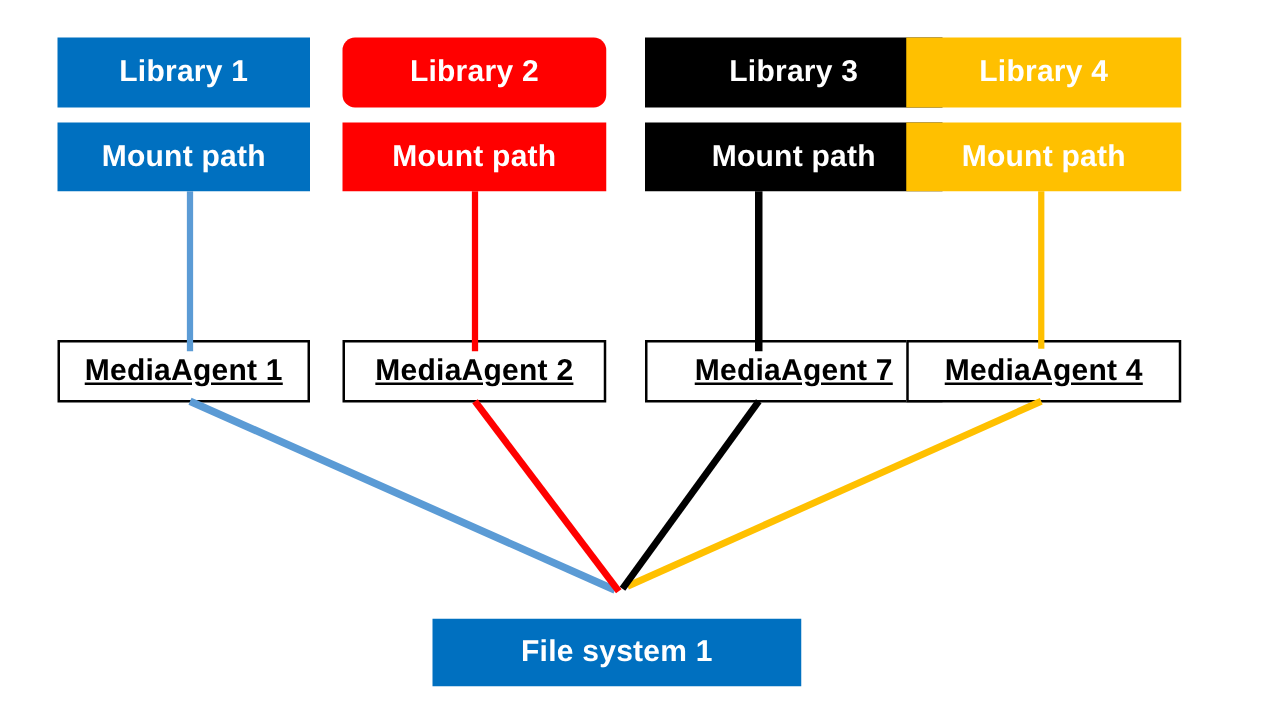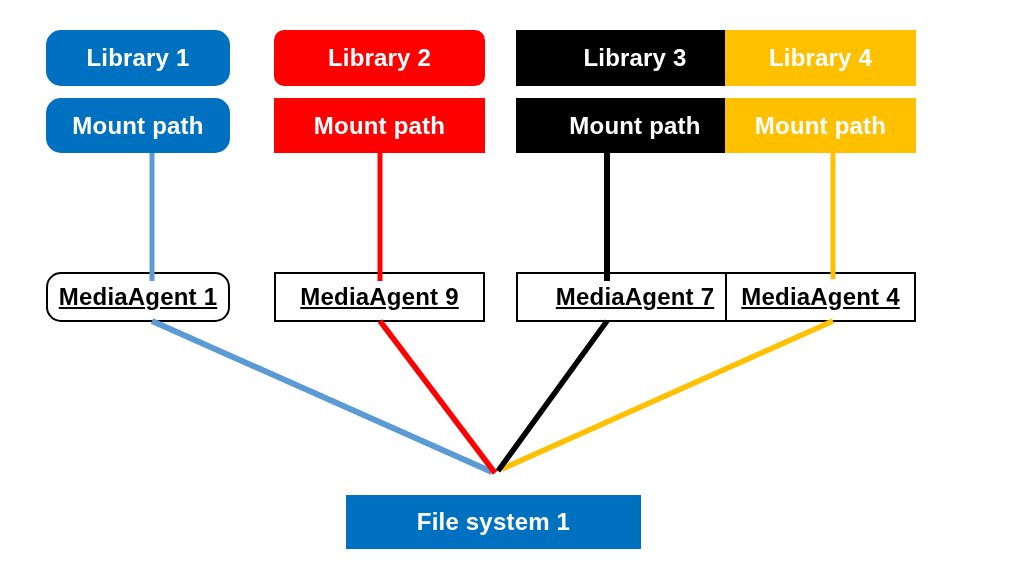--- a/index.html
+++ b/index.html
@@ -22,24 +22,24 @@
     letter-spacing: 0.2px;
   }
   .lib, .mount, .fs { color: #ffffff; }
   .agent {
     background: #ffffff;
     border: 2px solid #000000;
     color: #000000;
     text-decoration: underline;
   }
   
-  .c1 { left: 46px;  width: 184px; border-radius: 15px; }
+  .c1 { left: 46px;  width: 202px; }
   .c2 { left: 274px; width: 211px; }
   .c3 { left: 516px; width: 238px; }
-  .c4 { left: 725px; width: 191px; }
+  .c4 { left: 725px; width: 220px; }
   
   .row-lib   { top: 30px;  height: 56px; }
   .row-mount { top: 98px;  height: 55px; }
   .row-agent { top: 272px; height: 50px; }
   .fs {
     left: 346px; top: 495px; width: 295px; height: 54px;
   }
   svg.wires {
     position: absolute;
     left: 0; top: 0;
@@ -76,21 +76,21 @@
     <span>Mount path</span>
   </div>
   <div class="box mount row-mount c4" style="background-color: rgb(255, 192, 0);">
     <span>Mount path</span>
   </div>
 
   <div class="box agent row-agent c1">
     <span>MediaAgent 1</span>
   </div>
   <div class="box agent row-agent c2">
-    <span>MediaAgent 9</span>
+    <span>MediaAgent 2</span>
   </div>
   <div class="box agent row-agent c3">
     <span>MediaAgent 7</span>
   </div>
   <div class="box agent row-agent c4">
     <span>MediaAgent 4</span>
   </div>
 
   <div class="box fs" style="background-color: rgb(0, 112, 192);">
     <span>File system 1</span>

